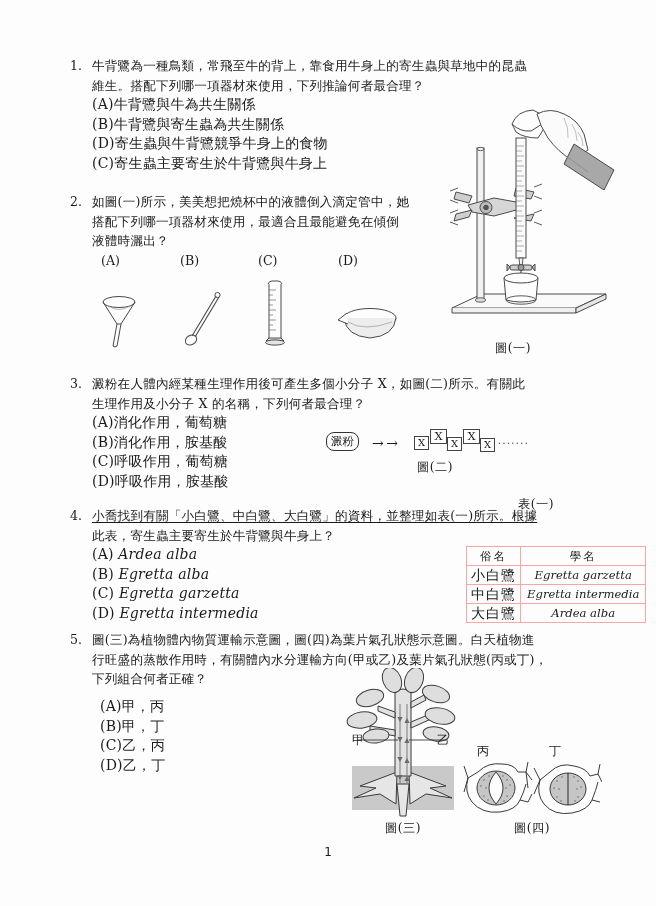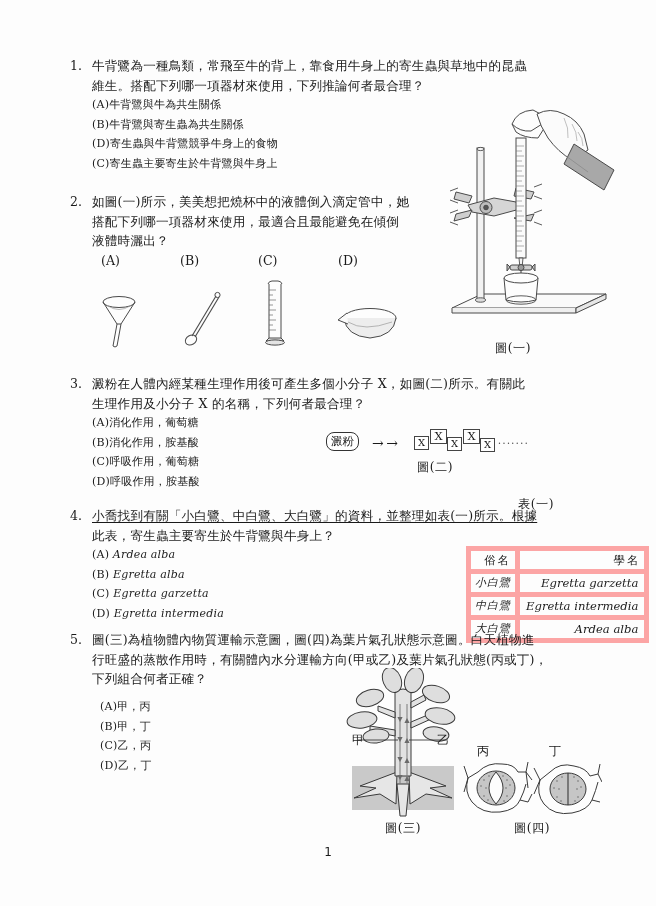--- a/index.html
+++ b/index.html
@@ -44,21 +44,21 @@
   .stem {
     font-size: 12.6px;
     line-height: 19.5px;
     text-align: justify;
     letter-spacing: 0.2px;
   }
   .opts {
     margin-top: 0px;
   }
   .opt {
-    font-size: 11px;
+    font-size: 14px;
     line-height: 19.5px;
     letter-spacing: 0.2px;
     white-space: nowrap;
   }
   .opt .lat {
     font-style: italic;
     font-family: "DejaVu Serif", "Liberation Serif", serif;
   }
   .underline-name {
     text-decoration: underline;
@@ -122,28 +122,28 @@
     color: #555;
   }
 
   
   #tbl1wrap { position: absolute; }
   #tbl1 {
     border-collapse: collapse;
     font-size: 11.4px;
   }
   #tbl1 th, #tbl1 td {
-    border: 5px solid #fca5a5;
+    border: 1px solid #fca5a5;
     padding: 1px 4px;
-    text-align: right;
+    text-align: center;
     line-height: 16px;
     white-space: nowrap;
   }
   #tbl1 th { font-weight: normal; letter-spacing: 2px; }
-  #tbl1 td.cn { letter-spacing: 1px; font-size: 11px; font-style: italic; }
+  #tbl1 td.cn { letter-spacing: 1px; font-size: 14px; }
   #tbl1 td.sci { font-style: italic; font-size: 11.6px; padding: 1px 6px; }
 
   
   #fig3 { position: absolute; }
   #fig4 { position: absolute; }
   .fig-label {
     position: absolute;
     font-size: 12px;
     line-height: 14px;
   }

